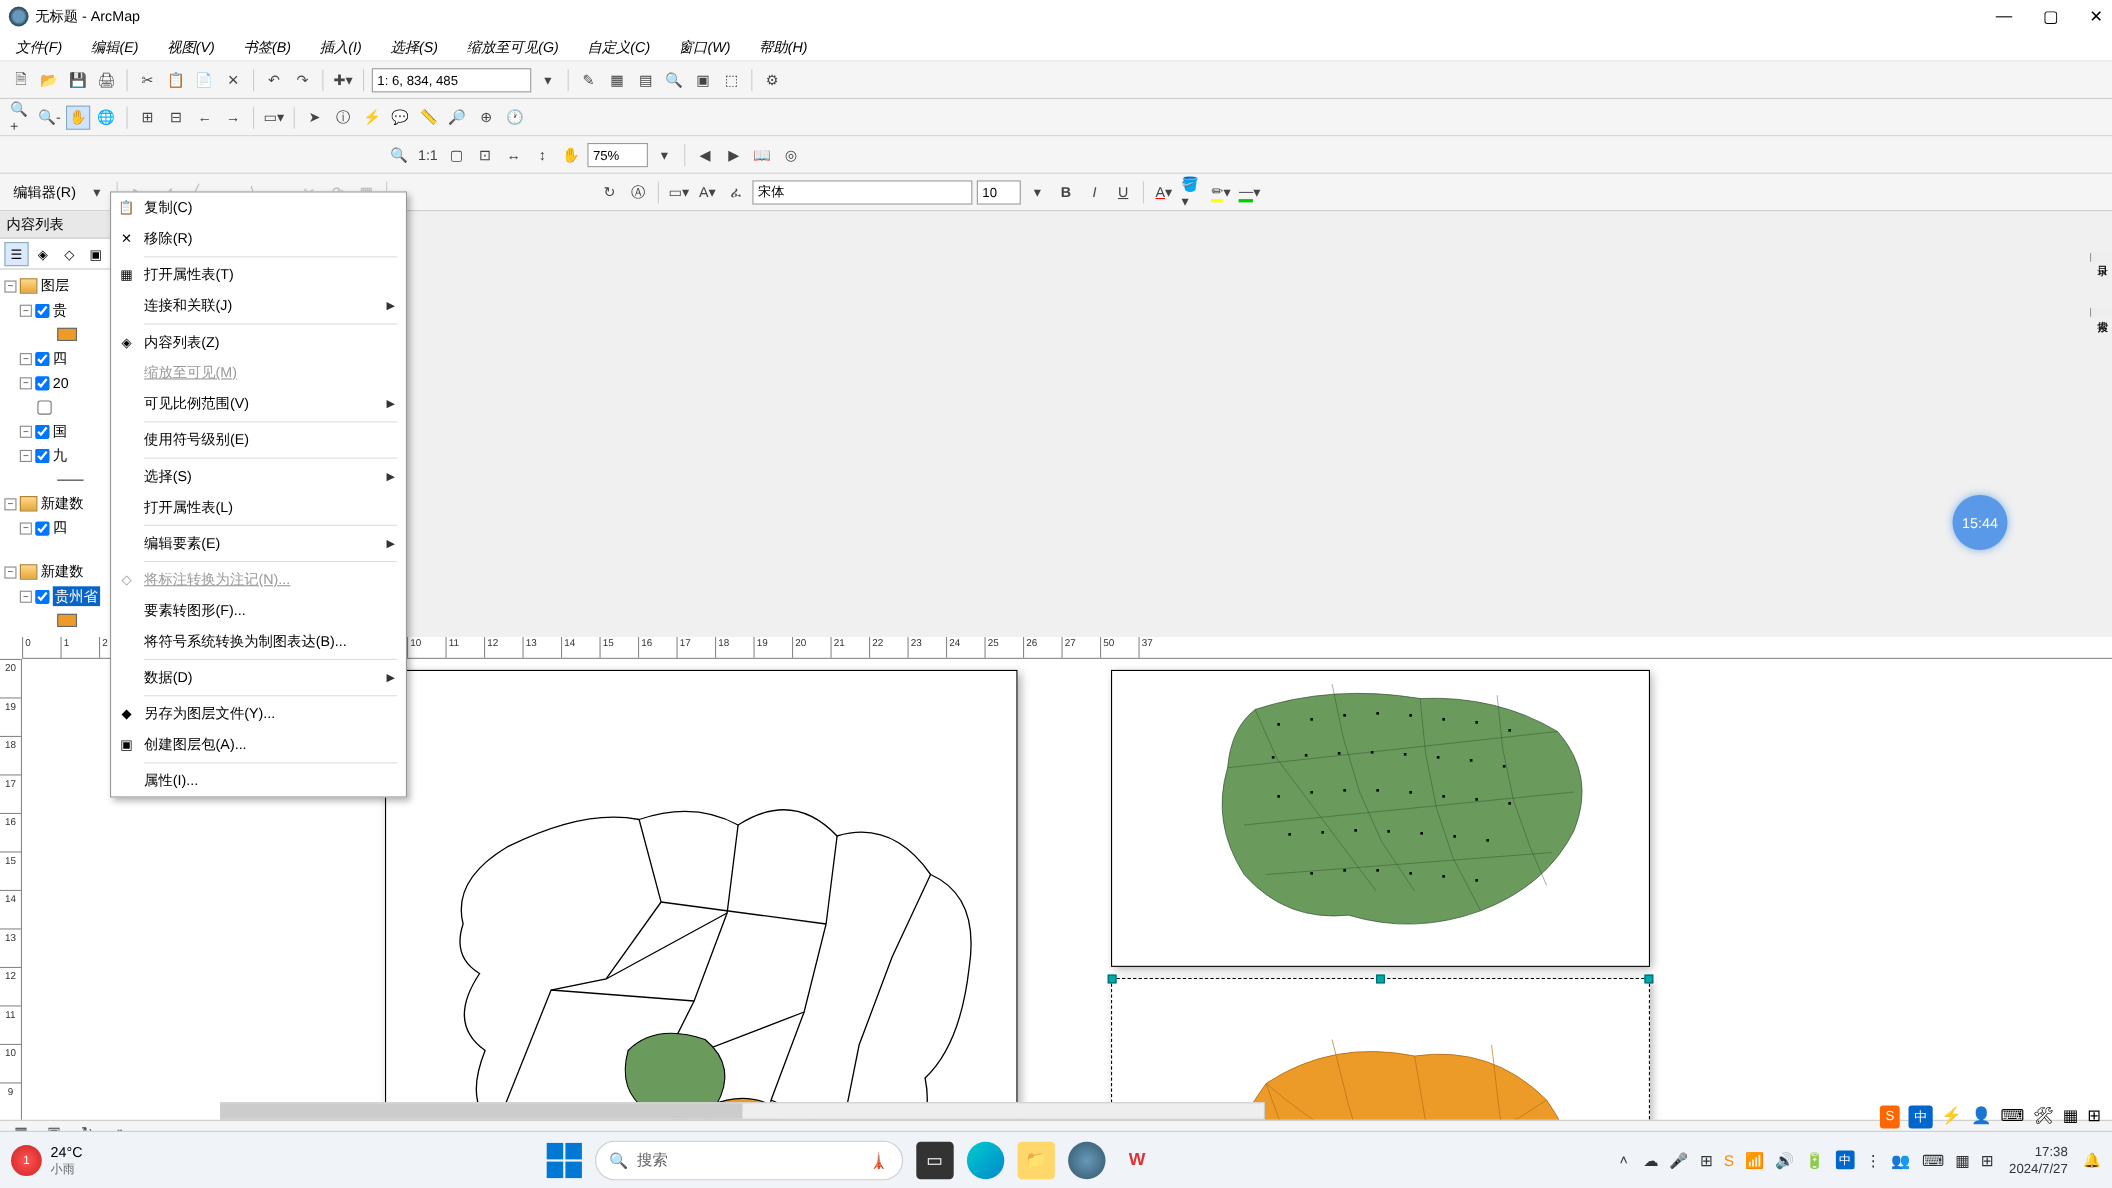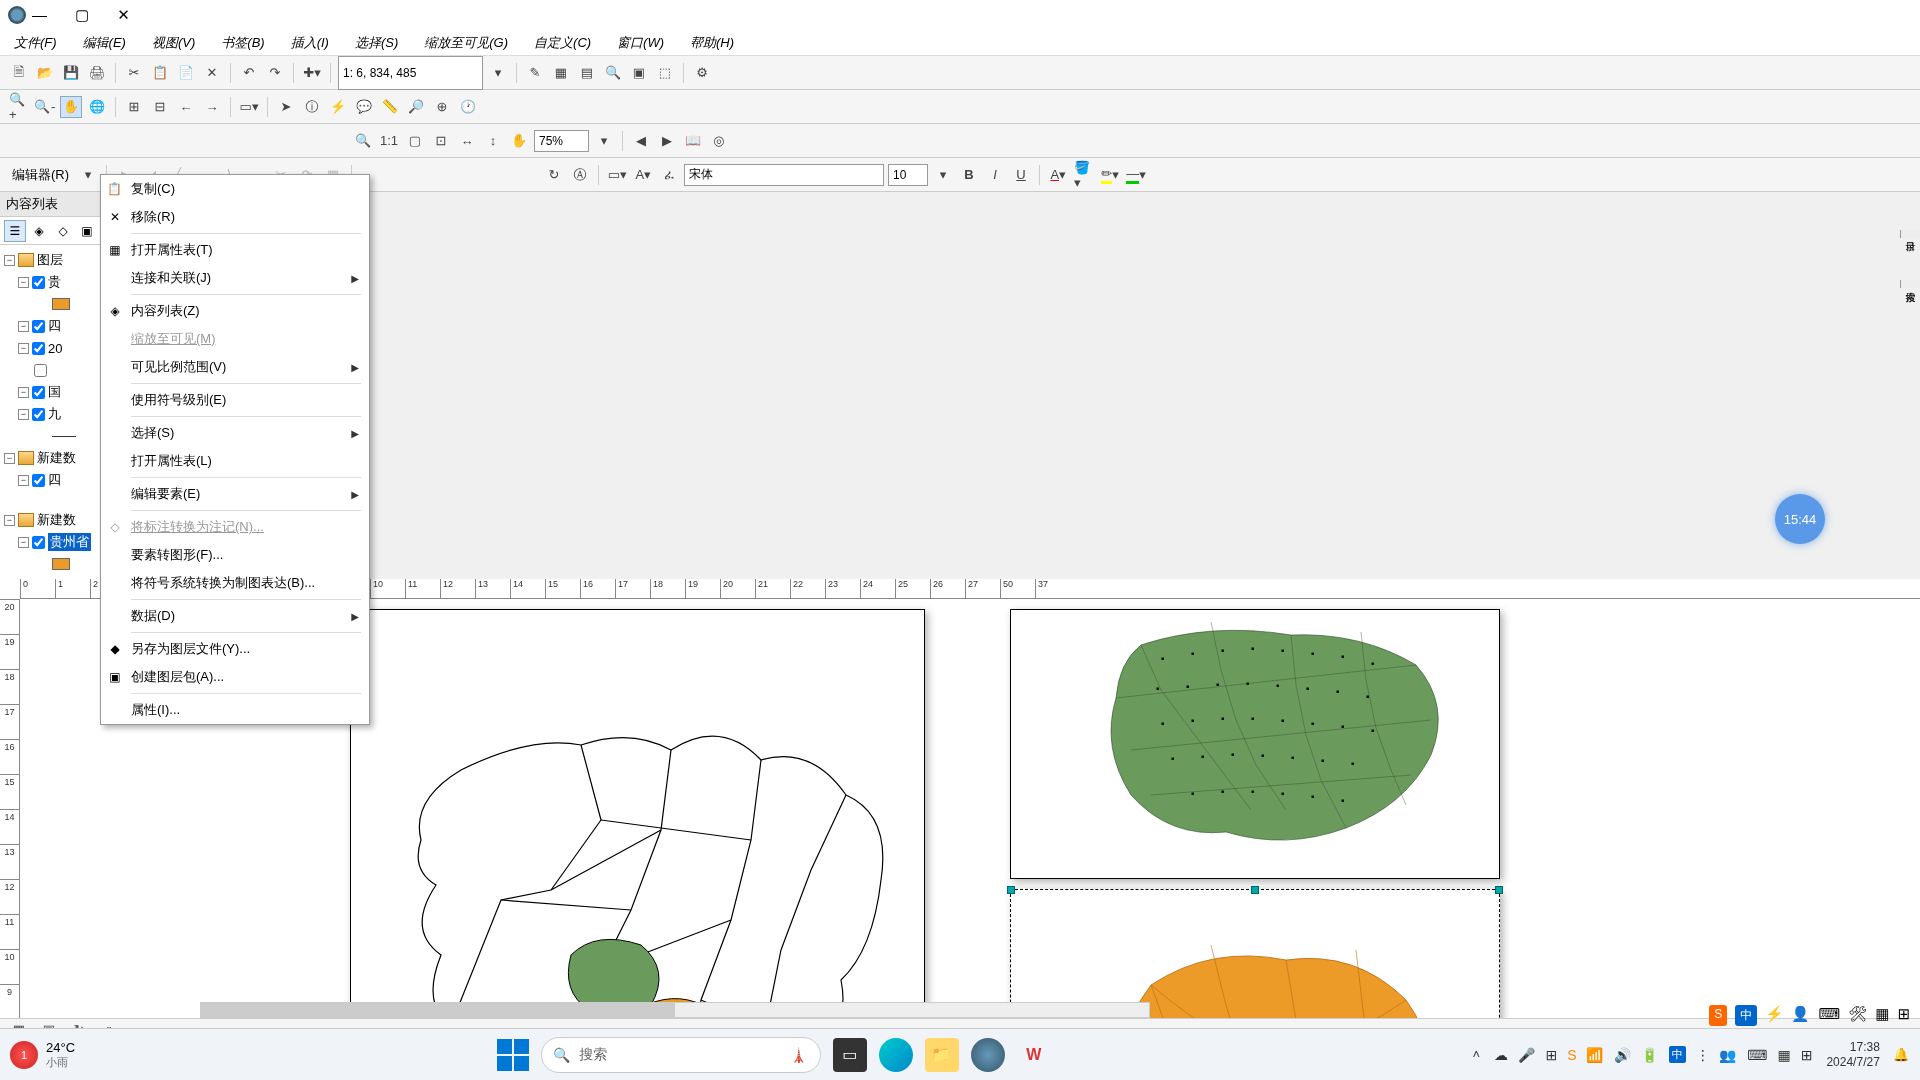--- a/index.html
+++ b/index.html
@@ -13,21 +13,21 @@
 .win-controls span { cursor: pointer; font-family: sans-serif; }
 
 
 .menubar { height: 26px; background: #fff; display: flex; align-items: center; padding: 0 8px; font-size: 13px; gap: 14px; border-bottom: 1px solid #ddd; }
 .menubar span { cursor: pointer; padding: 2px 6px; font-style: italic; }
 
 
 .toolbar { height: 34px; background: #f5f5f5; border-bottom: 1px solid #ccc; display: flex; align-items: center; padding: 0 8px; gap: 4px; }
 .tb-btn { width: 22px; height: 22px; display: inline-flex; align-items: center; justify-content: center; font-size: 13px; color: #444; border: 1px solid transparent; cursor: pointer; }
 .tb-sep { width: 1px; height: 20px; background: #ccc; margin: 0 3px; }
-.scale-box { width: 145px; height: 22px; border: 1px solid #999; font-size: 12px; padding: 16px 4px; background: #fff; }
+.scale-box { width: 145px; height: 22px; border: 1px solid #999; font-size: 12px; padding: 4px 4px; background: #fff; }
 .zoom-box { width: 55px; height: 22px; border: 1px solid #999; font-size: 12px; padding: 0 4px; background: #fff; }
 .font-box { width: 200px; height: 22px; border: 1px solid #999; font-size: 12px; padding: 0 4px; background: #fff; }
 .size-box { width: 40px; height: 22px; border: 1px solid #999; font-size: 12px; padding: 0 4px; background: #fff; }
 .bold-btn { font-weight: bold; }
 .italic-btn { font-style: italic; }
 .underline-btn { text-decoration: underline; }
 
 
 .main { display: flex; height: calc(100% - 30px - 26px - 34px - 34px - 34px - 34px - 40px); flex-direction: column; }
 
@@ -73,40 +73,41 @@
 .map-svg { position: absolute; }
 .status-bar { position: absolute; bottom: 0; left: 0; right: 0; height: 22px; background: #f5f5f5; border-top: 1px solid #ccc; display: flex; align-items: center; padding: 0 8px; font-size: 12px; gap: 8px; }
 .scrollbar-h { position: absolute; bottom: 22px; left: 200px; width: 950px; height: 16px; background: #eee; border: 1px solid #ccc; }
 .scrollbar-h::after { content: ''; position: absolute; left: 0; top: 0; width: 50%; height: 100%; background: #ccc; }
 
 
 .side-panel { position: absolute; right: 0; top: 230px; width: 20px; background: #eee; border-left: 1px solid #999; font-size: 10px; writing-mode: vertical-lr; padding: 4px 2px; }
 .side-panel2 { position: absolute; right: 0; top: 280px; width: 20px; background: #eee; border-left: 1px solid #999; font-size: 10px; writing-mode: vertical-lr; padding: 4px 2px; }
 
 
-.clock-badge { position: absolute; right: 95px; top: 450px; width: 50px; height: 50px; border-radius: 50%; background: #5a99e8; color: #fff; display: flex; align-items: center; justify-content: center; font-size: 13px; box-shadow: 0 0 8px rgba(80,150,230,0.7); z-index: 500; margin-top: 44px; }
+.clock-badge { position: absolute; right: 95px; top: 450px; width: 50px; height: 50px; border-radius: 50%; background: #5a99e8; color: #fff; display: flex; align-items: center; justify-content: center; font-size: 13px; box-shadow: 0 0 8px rgba(80,150,230,0.7); z-index: 500; }
 
 
 .taskbar { position: absolute; bottom: 0; left: 0; right: 0; height: 52px; background: #f0f3f8; border-top: 1px solid #ccc; display: flex; align-items: center; padding: 0 10px; }
 .taskbar-left { display: flex; align-items: center; gap: 8px; font-size: 13px; }
 .weather-icon { width: 28px; height: 28px; background: radial-gradient(#f55,#c22); border-radius: 50%; display:flex; align-items:center; justify-content:center; color:#fff; font-size:11px; }
 .taskbar-center { flex: 1; display: flex; align-items: center; justify-content: center; gap: 12px; }
 .start-btn { width: 32px; height: 32px; display: grid; grid-template: 1fr 1fr / 1fr 1fr; gap: 2px; }
 .start-btn div { background: #0078d4; }
 .search-box { width: 280px; height: 36px; background: #fff; border: 1px solid #ccc; border-radius: 20px; display: flex; align-items: center; padding: 0 12px; font-size: 14px; color: #666; gap: 8px; }
 .task-icon { width: 34px; height: 34px; border-radius: 4px; display: flex; align-items: center; justify-content: center; }
 .taskbar-right { display: flex; align-items: center; gap: 14px; font-size: 13px; color: #333; }
 .tray-icons { display: flex; gap: 10px; font-size: 14px; align-items: center; }
 .time-block { text-align: right; font-size: 12px; line-height: 1.2; }
 </style>
 </head>
 <body>
 
 <div class="titlebar">
   <div class="app-icon"></div>
+  <div class="title">无标题 - ArcMap</div>
   <div class="win-controls">
     <span>—</span>
     <span>▢</span>
     <span>✕</span>
   </div>
 </div>
 
 <div class="menubar">
   <span>文件(F)</span>
   <span>编辑(E)</span>

